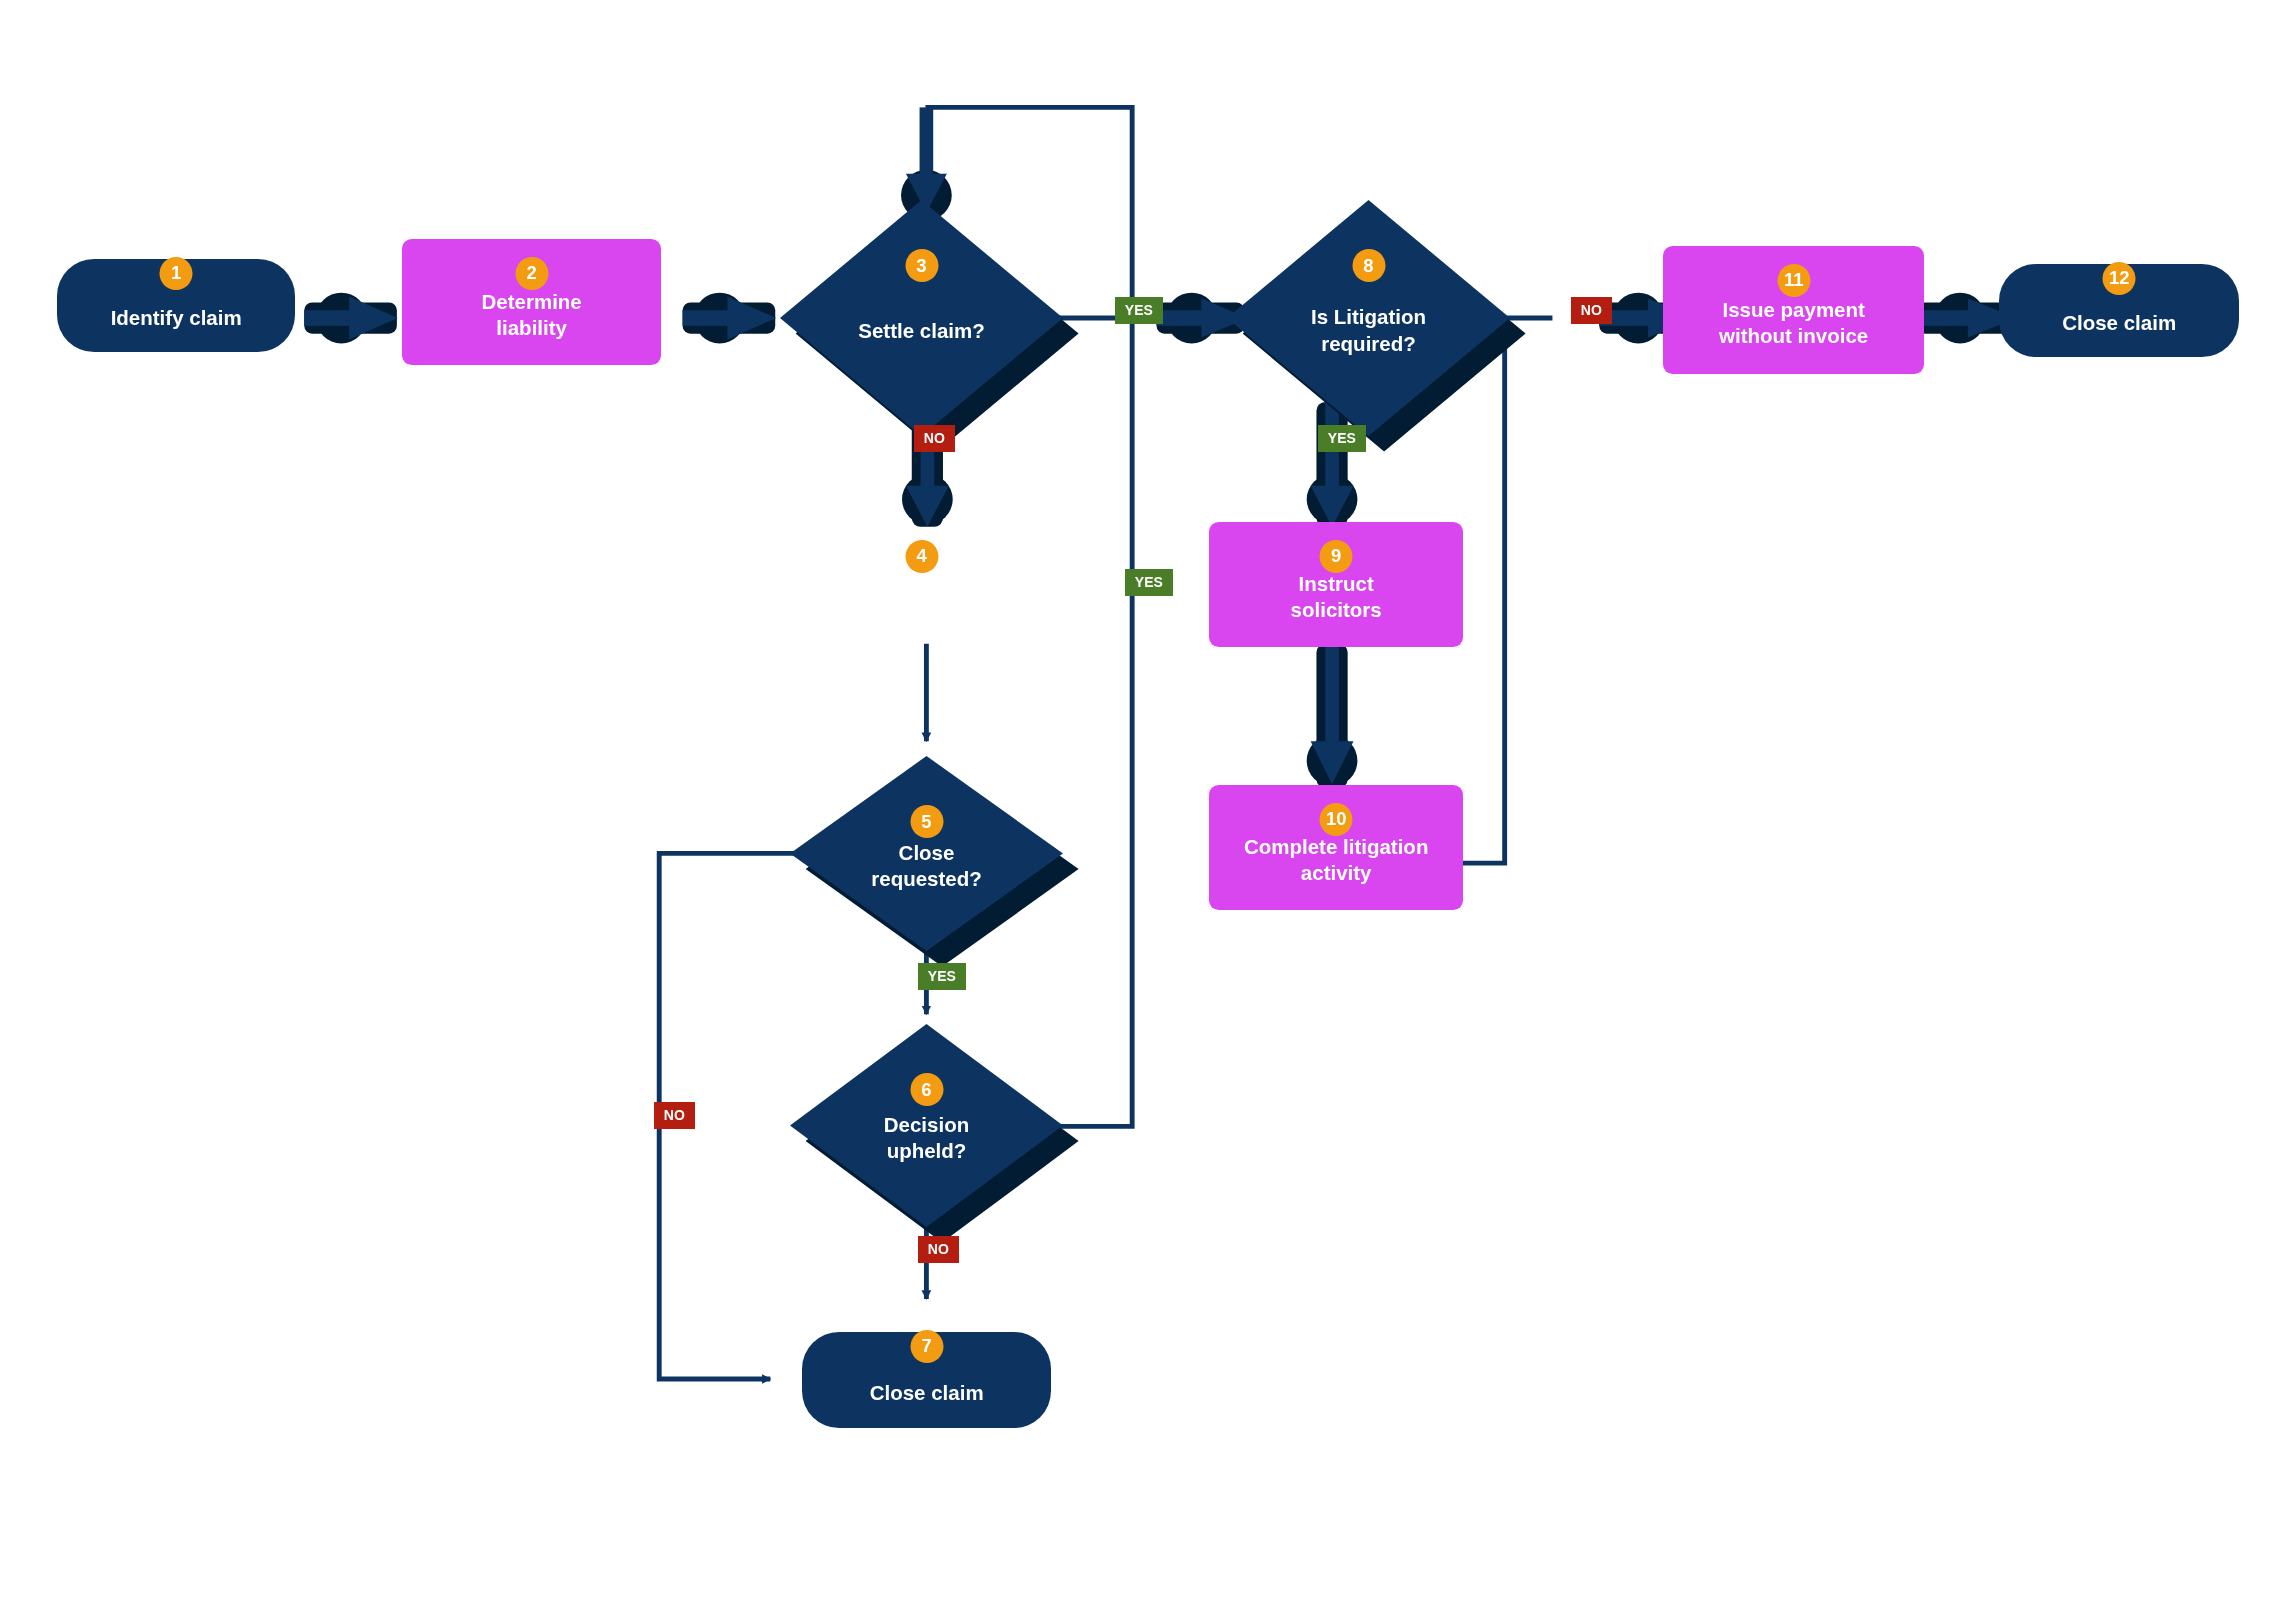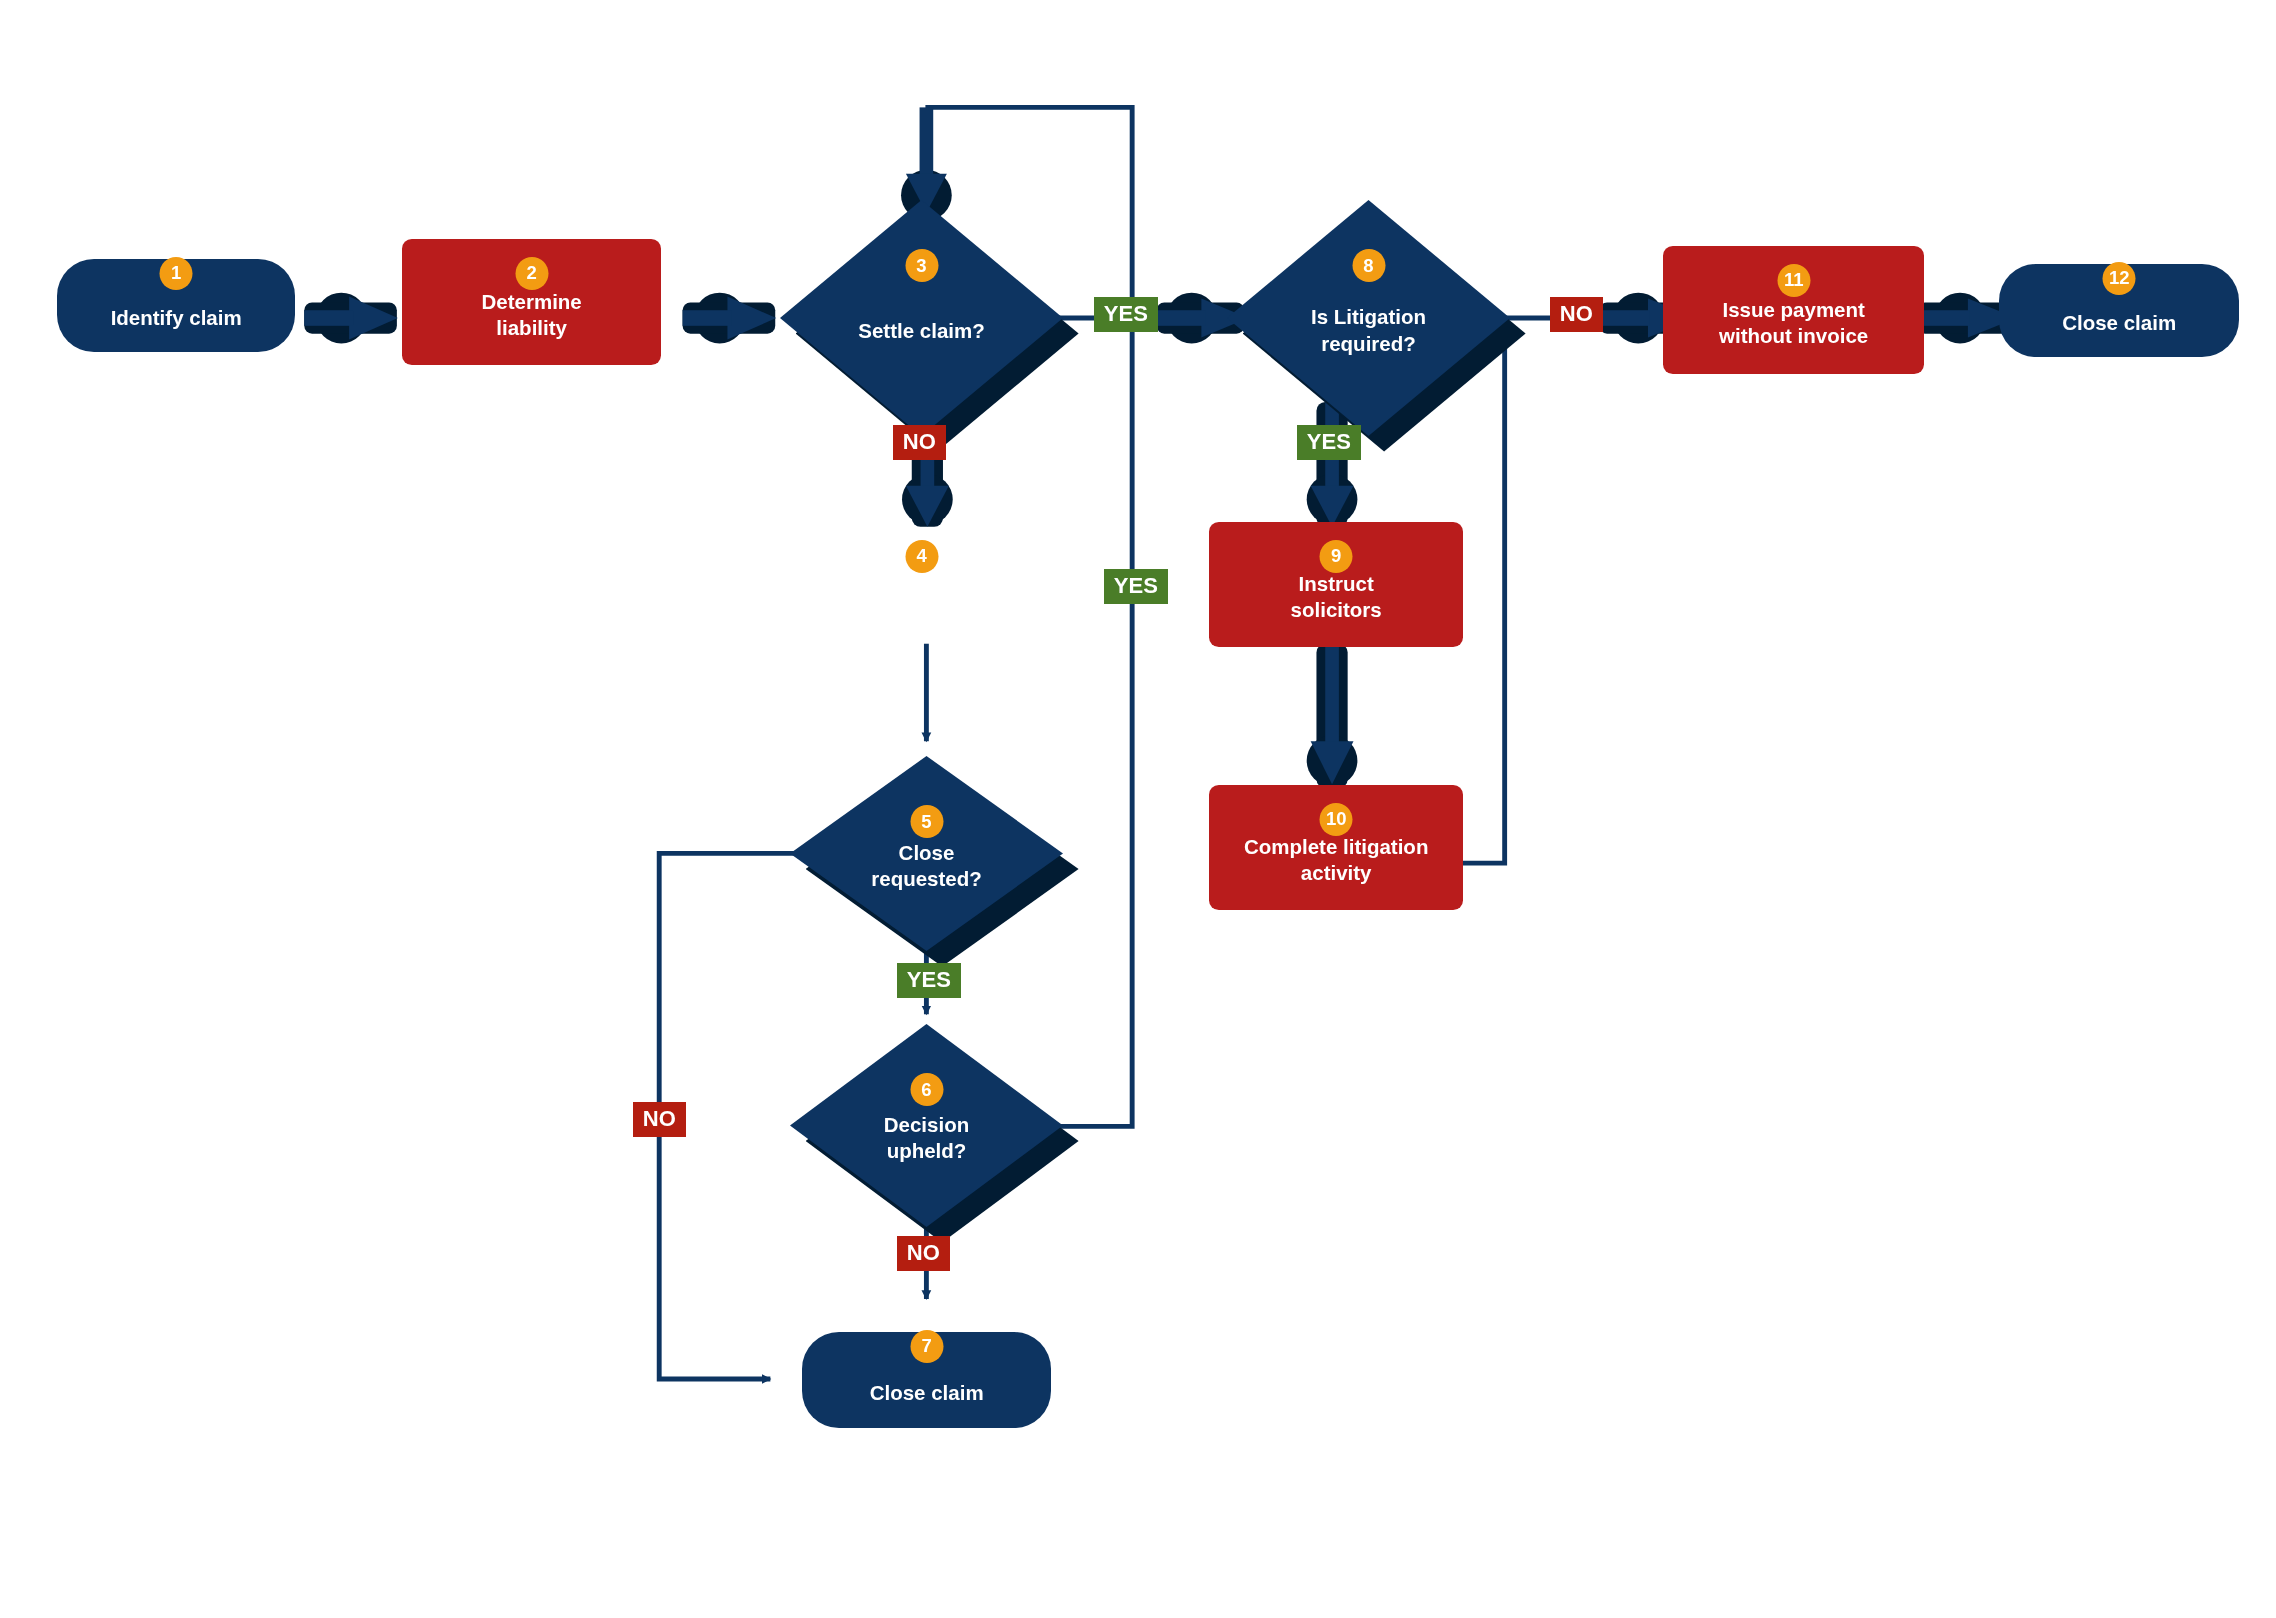--- a/index.html
+++ b/index.html
@@ -11,21 +11,21 @@
 
   
   .term{border-radius:37px;}
   .term .face{position:absolute;left:0;top:0;right:13.7px;bottom:15.6px;border-radius:37px;
               background:#0d3461;display:flex;align-items:center;justify-content:center;margin-top:20px;}
   .term .shade{position:absolute;left:13.7px;top:15.6px;right:0;bottom:0;border-radius:37px;
                background:#021c33;z-index:-1;}
 
   
   .proc .face{position:absolute;left:0;top:0;right:13.7px;bottom:15.6px;border-radius:9.8px;
-              background:#b91c1c;display:flex;align-items:center;justify-content:center;}
+              background:#d946ef;display:flex;align-items:center;justify-content:center;}
   .proc .shade{position:absolute;left:13.7px;top:15.6px;right:0;bottom:0;border-radius:13.7px;
                background:#021c33;z-index:-1;}
 
   .nodelabel{color:#ffffff;font-weight:bold;font-size:20.5px;line-height:1.28;text-align:center;
              padding:0 13.7px;white-space:pre-line;position:relative;top:12.7px;}
 
   
   .dec{position:absolute;}
   .dec .dshade{position:absolute;left:15.6px;top:15.6px;width:100%;height:100%;
                background:#021c33;
@@ -38,22 +38,22 @@
 
   
   .badge{position:absolute;left:50%;transform:translateX(-50%);
          width:33px;height:33px;border-radius:50%;background:#f39c12;
          color:#ffffff;font-weight:bold;font-size:18.5px;
          display:flex;align-items:center;justify-content:center;z-index:8;}
   .term .badge,.proc .badge{top:17.6px;margin-left:-6.8px;}
   .dec  .badge{top:49px;}
 
   
-  .chip{position:absolute;color:#ffffff;font-weight:bold;font-size:22px;
-        padding:5.9px 9.8px 6.8px 9.8px;z-index:30;line-height:1;}
+  .chip{position:absolute;color:#ffffff;font-weight:bold;font-size:14px;
+        padding:5.9px 9.8px 6.8px 9.8px;z-index:30;line-height:1;margin-left:21px;}
   .chip.yes{background:#4a7d28;}
   .chip.no{background:#b41e10;}
 </style>
 </head>
 <body>
 
 <div id="stage">
 
   <svg id="edges" viewBox="0 0 2334 1660">
     <defs>

